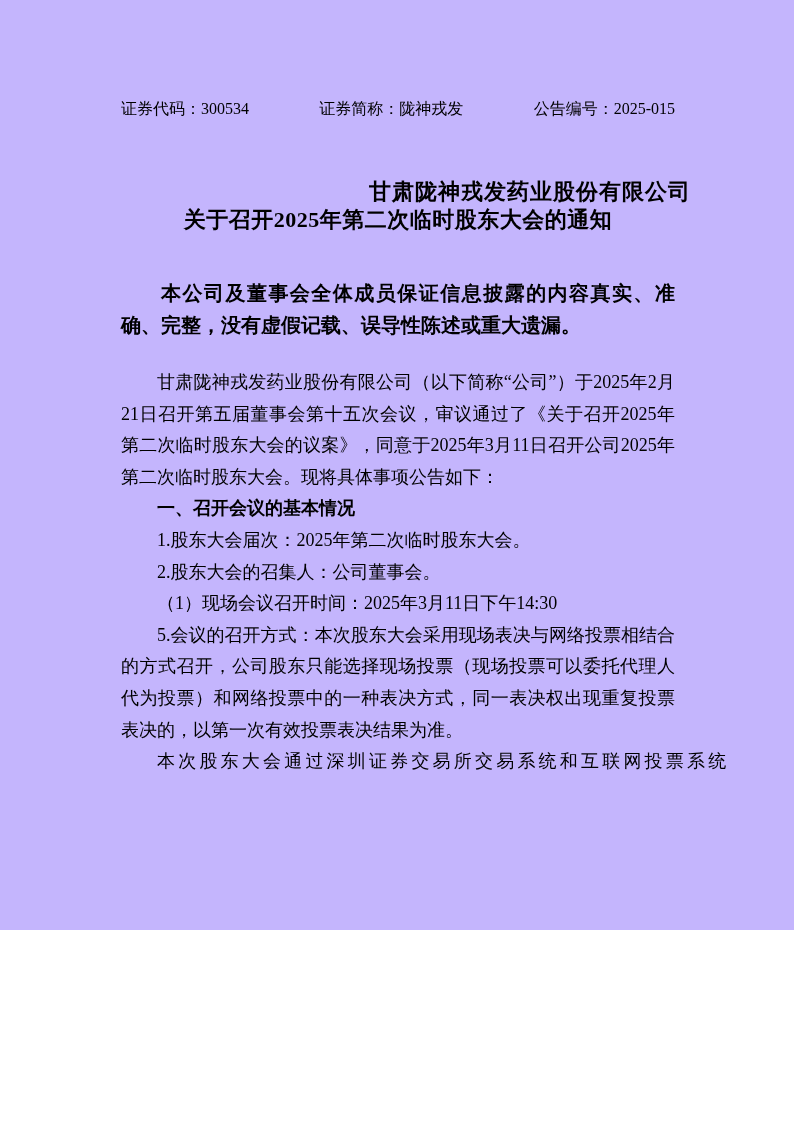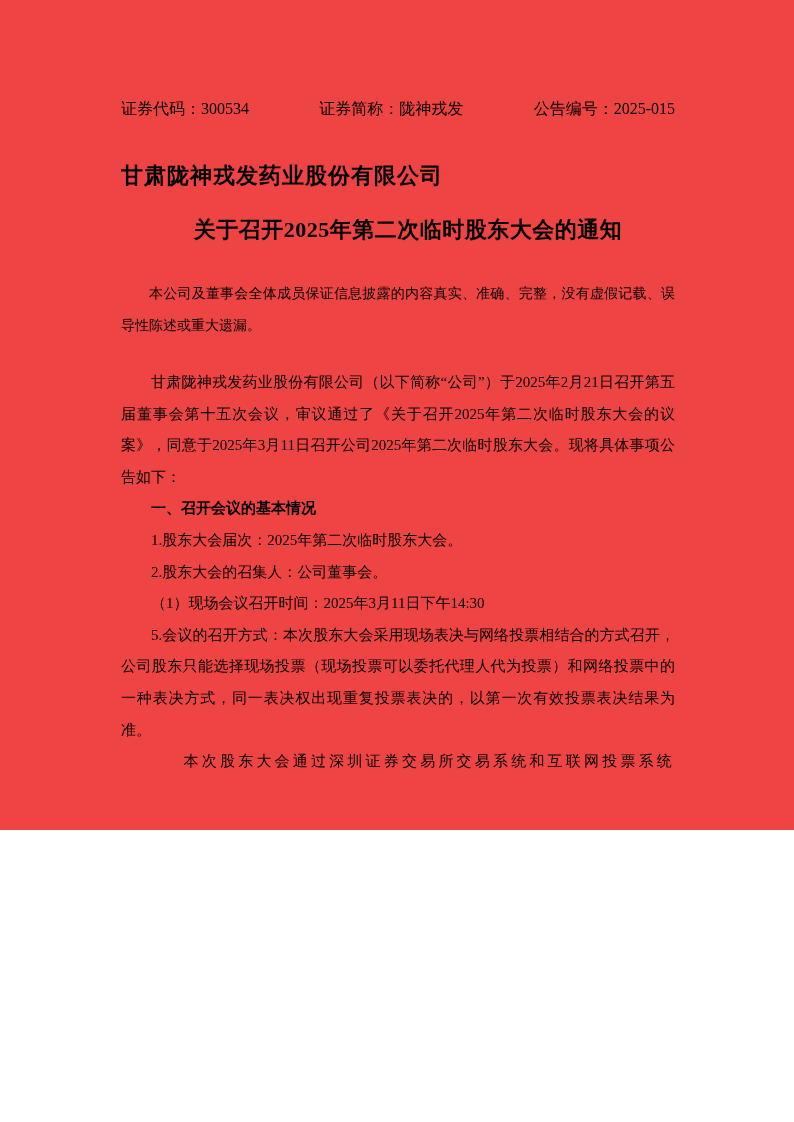--- a/index.html
+++ b/index.html
@@ -3,22 +3,22 @@
 <meta charset="utf-8">
 <style>
   html, body {
     margin: 0;
     padding: 0;
     background: #ffffff;
   }
   .page {
     position: relative;
     width: 794px;
-    height: 830px;
-    background: #ef4444;
+    height: 930px;
+    background: #c4b5fd;
     overflow: hidden;
     font-family: "Liberation Serif", "DejaVu Serif", serif;
     color: #000000;
   }
   
   .doc-header {
     position: absolute;
     top: 98px;
     left: 121px;
     width: 554px;
@@ -26,57 +26,57 @@
     justify-content: space-between;
     font-size: 16px;
     line-height: 22px;
     white-space: nowrap;
   }
   .doc-title {
     position: absolute;
     top: 160px;
     left: 121px;
     width: 554px;
-    margin: 0;
-    text-align: left;
+    margin: 16px;
+    text-align: right;
     font-size: 22px;
     line-height: 32px;
     font-weight: bold;
     letter-spacing: 1px;
   }
   .doc-subtitle {
     position: absolute;
     top: 204px;
     left: 121px;
     width: 554px;
-    margin: 10px;
+    margin: 0;
     text-align: center;
     font-size: 22px;
     line-height: 32px;
     font-weight: bold;
     letter-spacing: 0.5px;
   }
   .disclaimer {
     position: absolute;
     top: 278px;
     left: 121px;
     width: 554px;
     margin: 0;
-    font-size: 14px;
+    font-size: 20px;
     line-height: 31.6px;
-    font-weight: normal;
+    font-weight: bold;
     text-align: justify;
     text-indent: 2em;
   }
   .doc-body {
     position: absolute;
     top: 367px;
     left: 121px;
     width: 554px;
-    font-size: 15px;
+    font-size: 18px;
     line-height: 31.6px;
   }
   .doc-body p {
     margin: 0;
     text-align: justify;
     text-indent: 2em;
   }
   .doc-body p.heading {
     font-weight: bold;
   }

